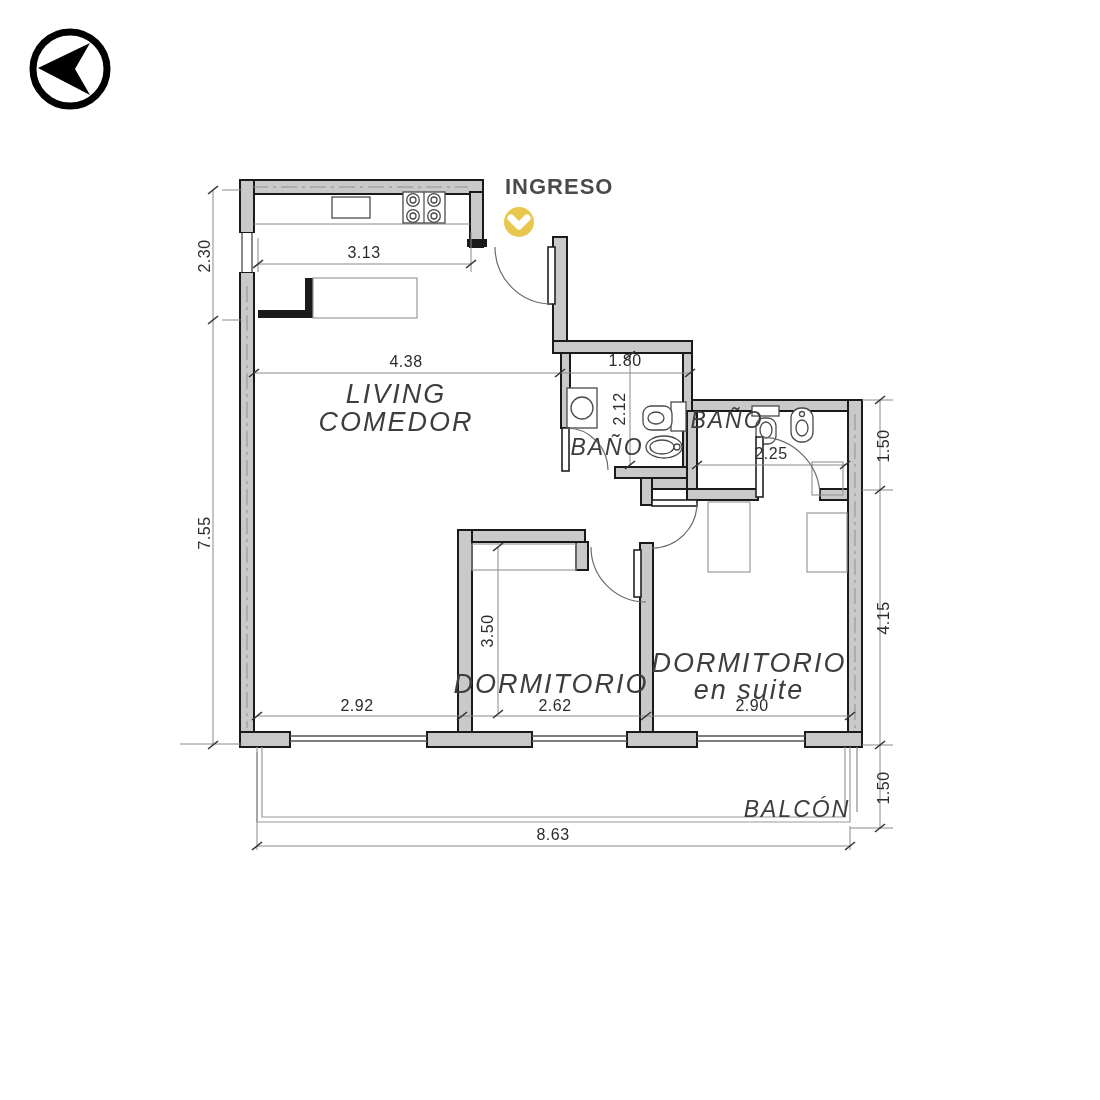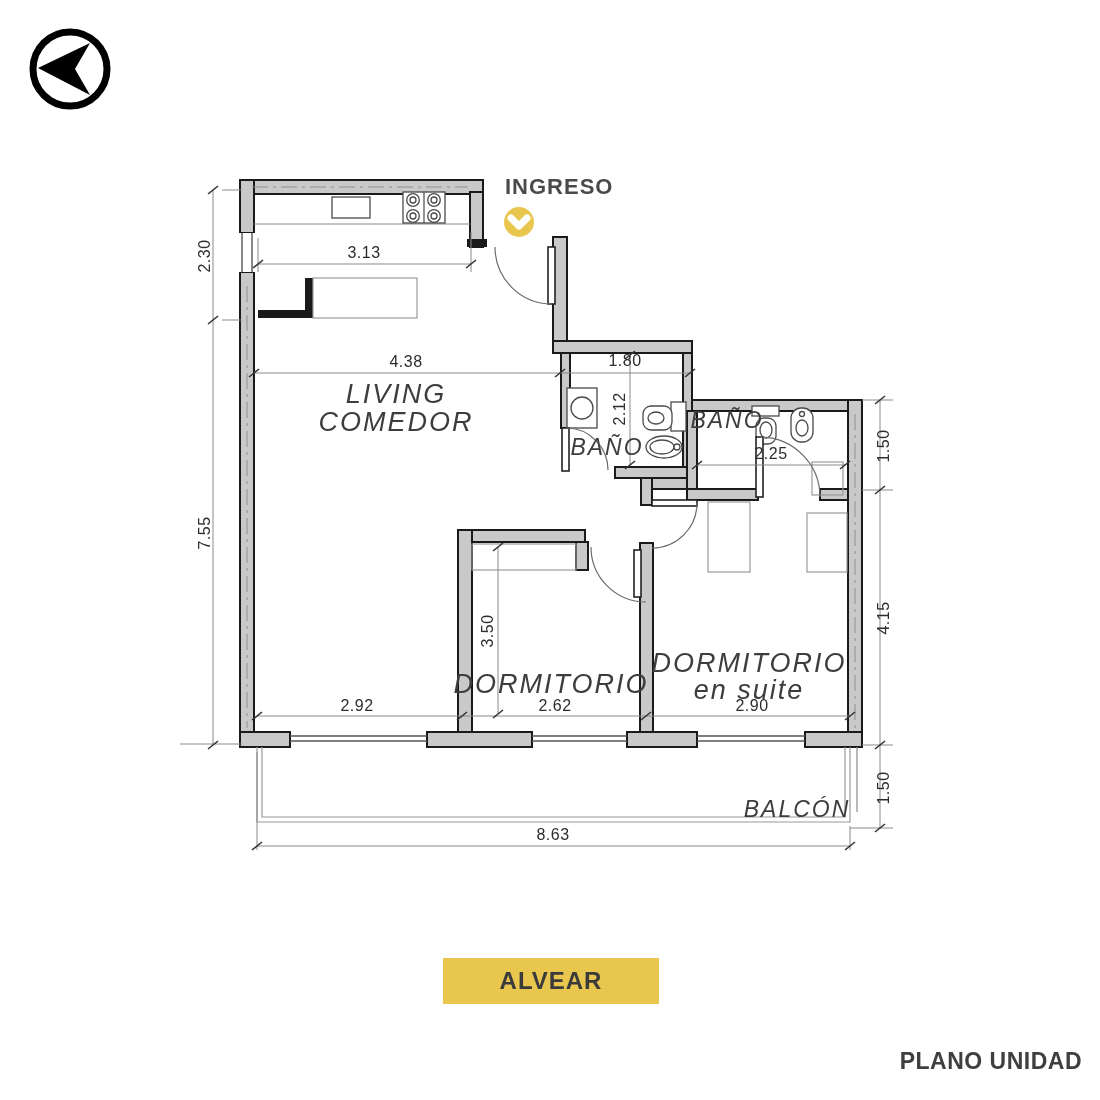--- a/index.html
+++ b/index.html
@@ -254,16 +254,14 @@
   <g>
     <text class="ingreso-text" x="505" y="194">INGRESO</text>
     <g>
       <circle cx="519" cy="222" r="15" fill="#e9c74f"></circle>
       <path d="M511,218 L519,226 L527,218" fill="none" stroke="#ffffff" stroke-width="7" stroke-linecap="round" stroke-linejoin="round"></path>
     </g>
   </g>
 
 </svg>
 
-<div id="alvear-btn">ALVEAR</div>
-<div id="plano-caption">PLANO UNIDAD</div>
 
 </div>
 
 </body></html>

